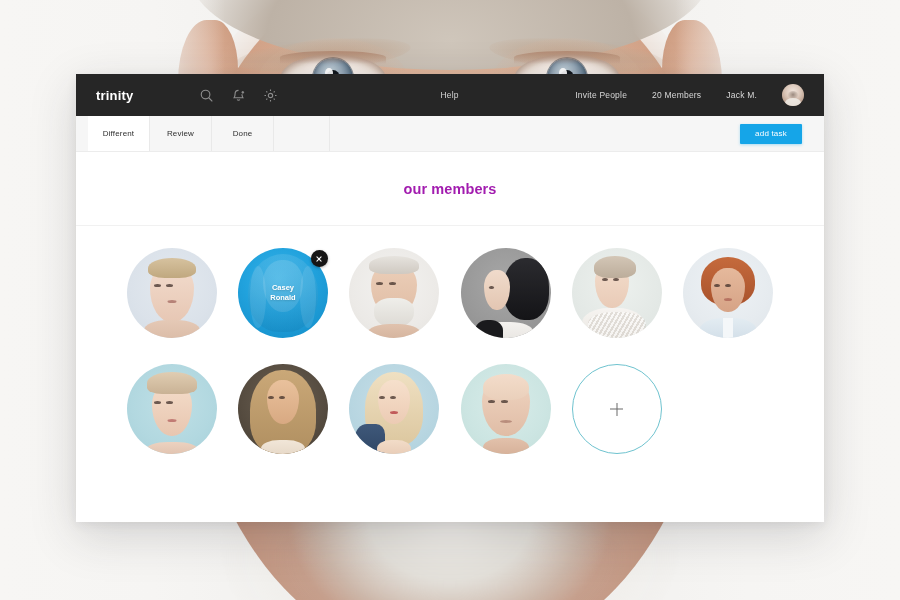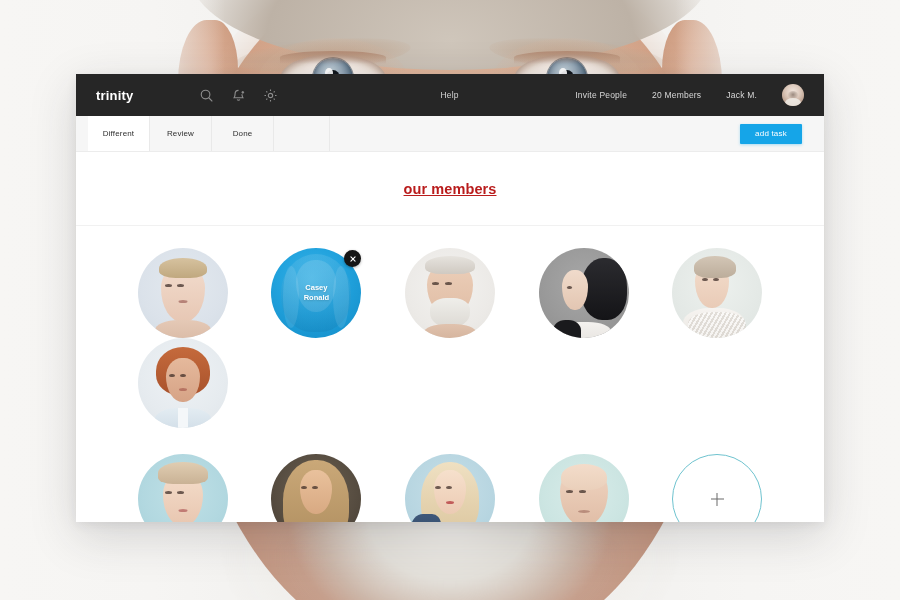--- a/index.html
+++ b/index.html
@@ -222,26 +222,26 @@
   }
 
   
   #card-body { flex: 1 1 auto; display: flex; flex-direction: column; background: #fff; }
 
   #title-zone {
     height: 74px; flex: 0 0 74px;
     display: flex; align-items: center; justify-content: center;
     border-bottom: 1px solid #f1f1f1;
   }
-  #page-title { font-size: 14.5px; color: #b91c1c; font-weight: bold; letter-spacing: .1px; text-decoration: underline; }
+  #page-title { font-size: 14.5px; color: #a21caf; font-weight: bold; letter-spacing: .1px; }
 
   #members-area { flex: 1 1 auto; padding: 22px 40px 0 40px; }
   .member-row {
     display: grid;
-    grid-template-columns: repeat(5, 1fr);
+    grid-template-columns: repeat(6, 1fr);
     justify-items: center;
   }
   .member-row.row2 { margin-top: 26px; }
 
   .member {
     width: 90px; height: 90px; border-radius: 50%;
     position: relative; overflow: visible;
     cursor: pointer;
   }
   .member .disc {

